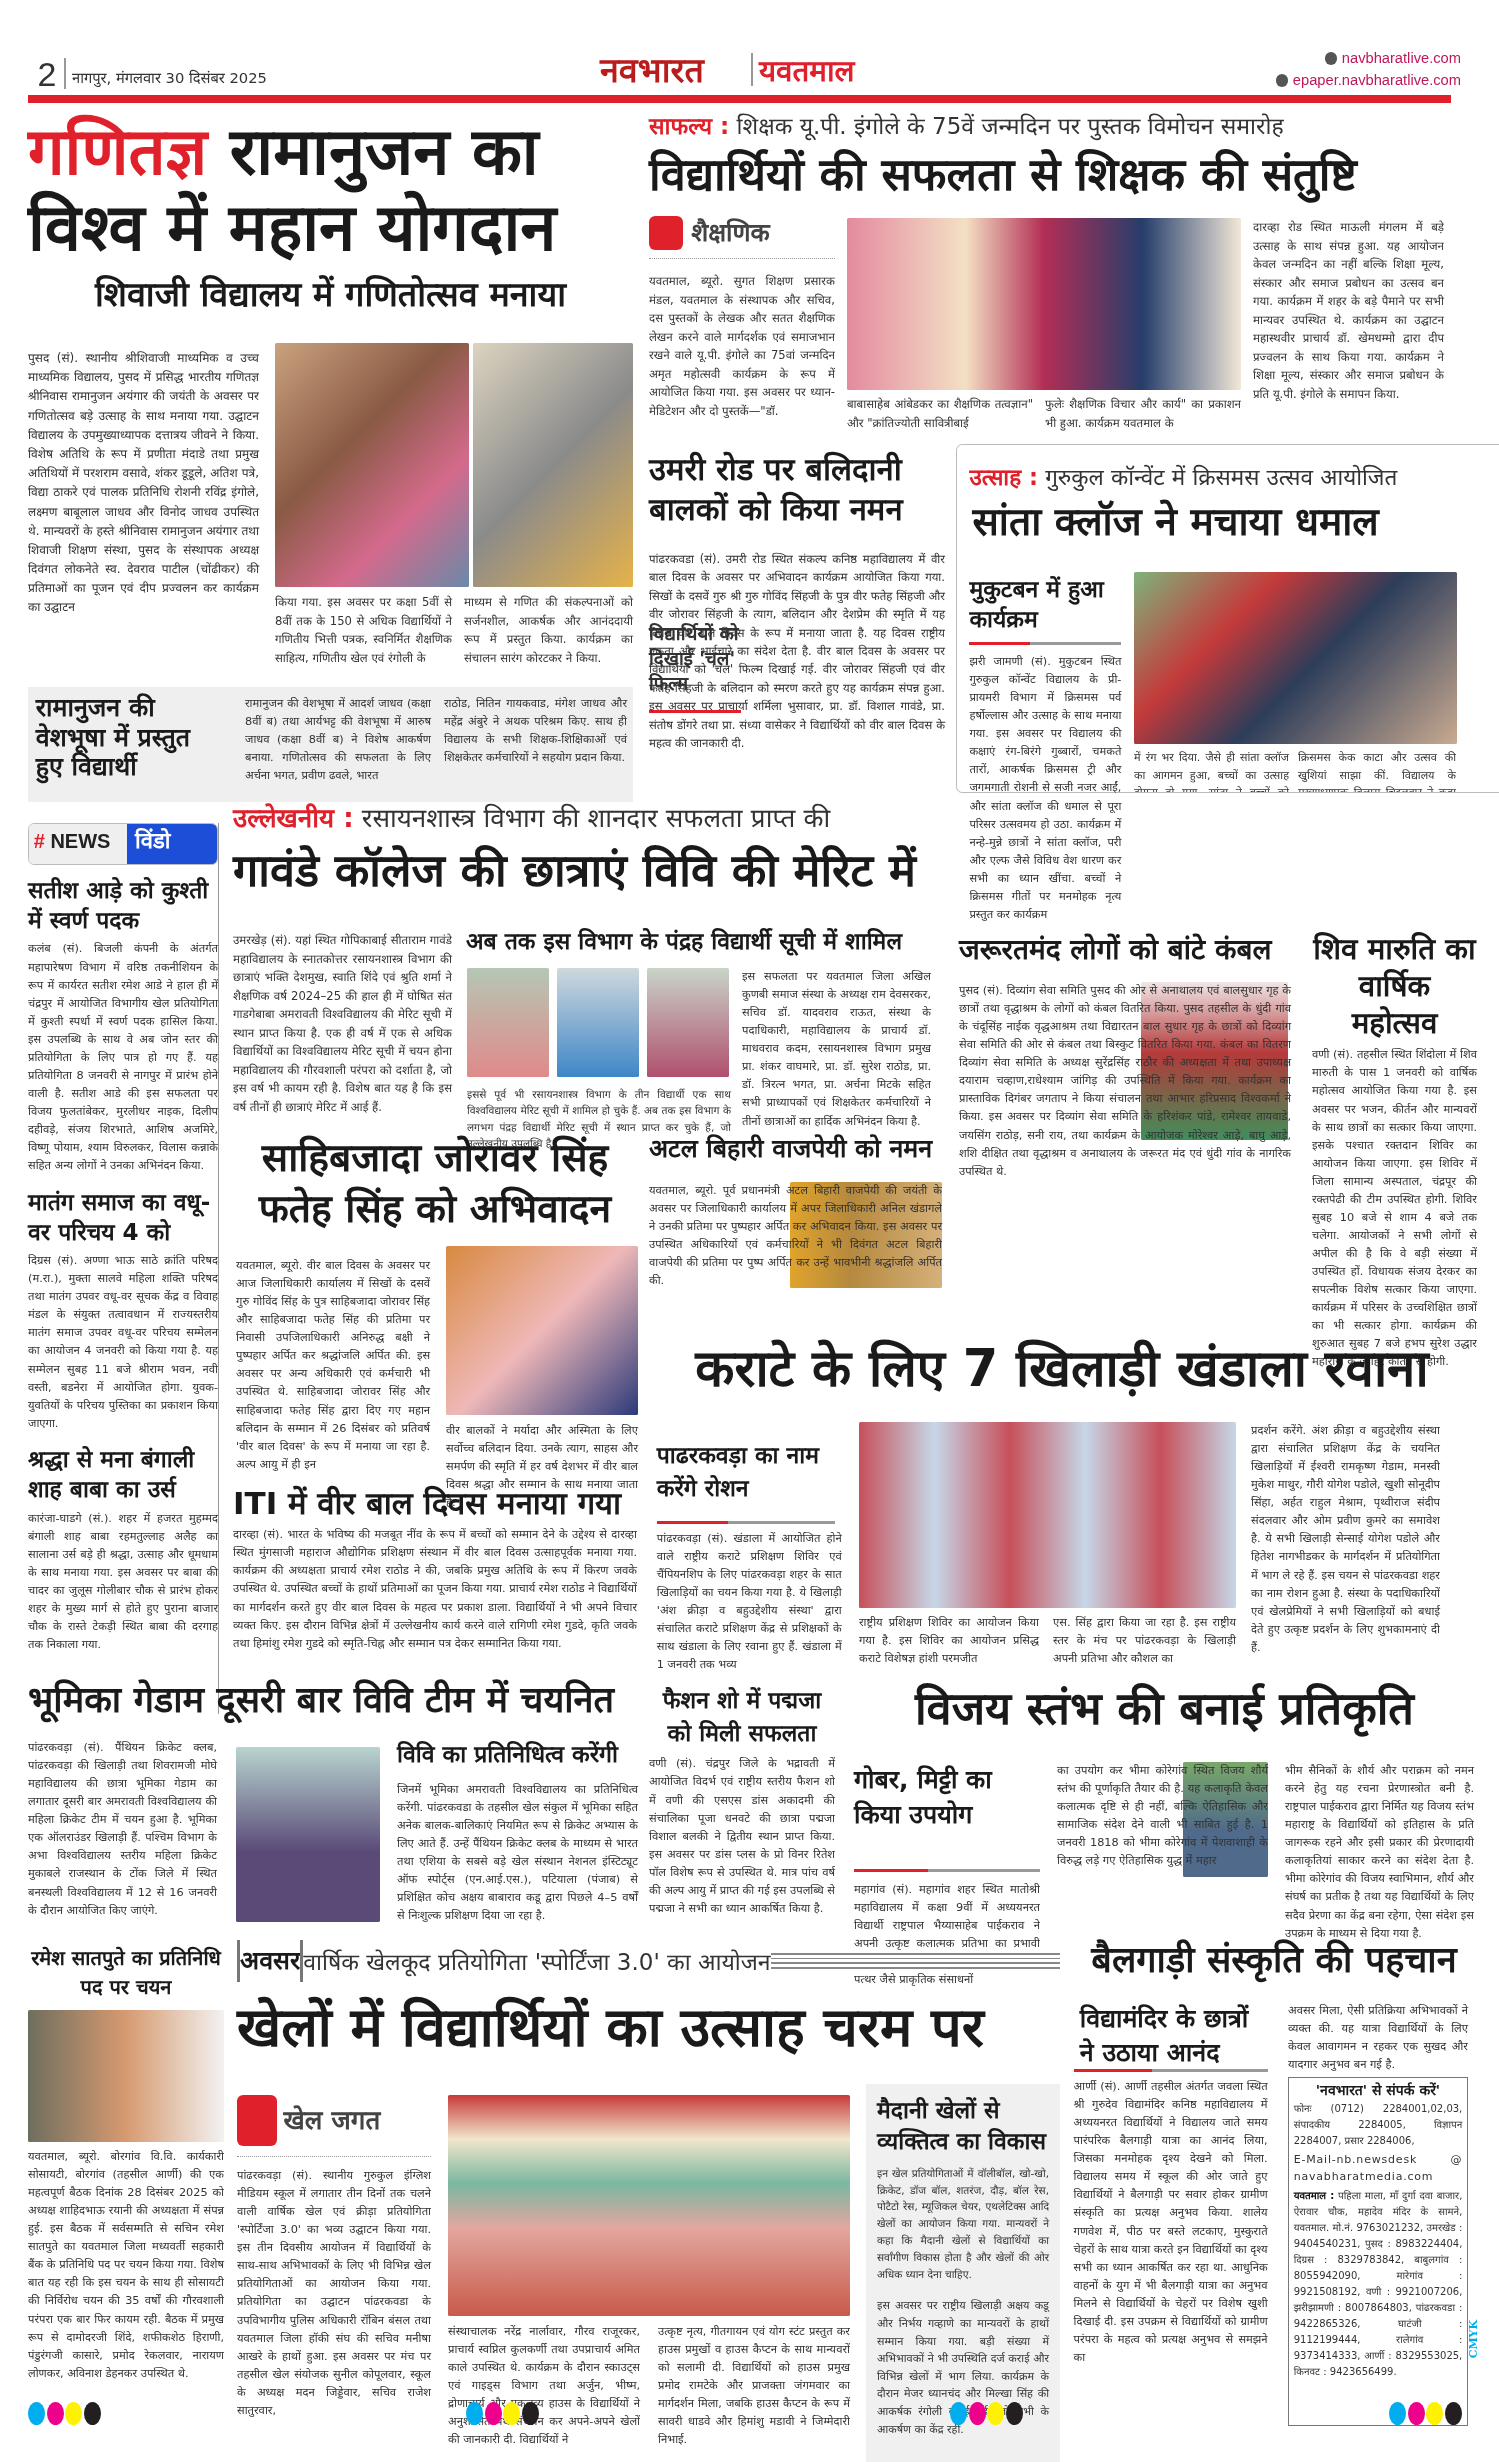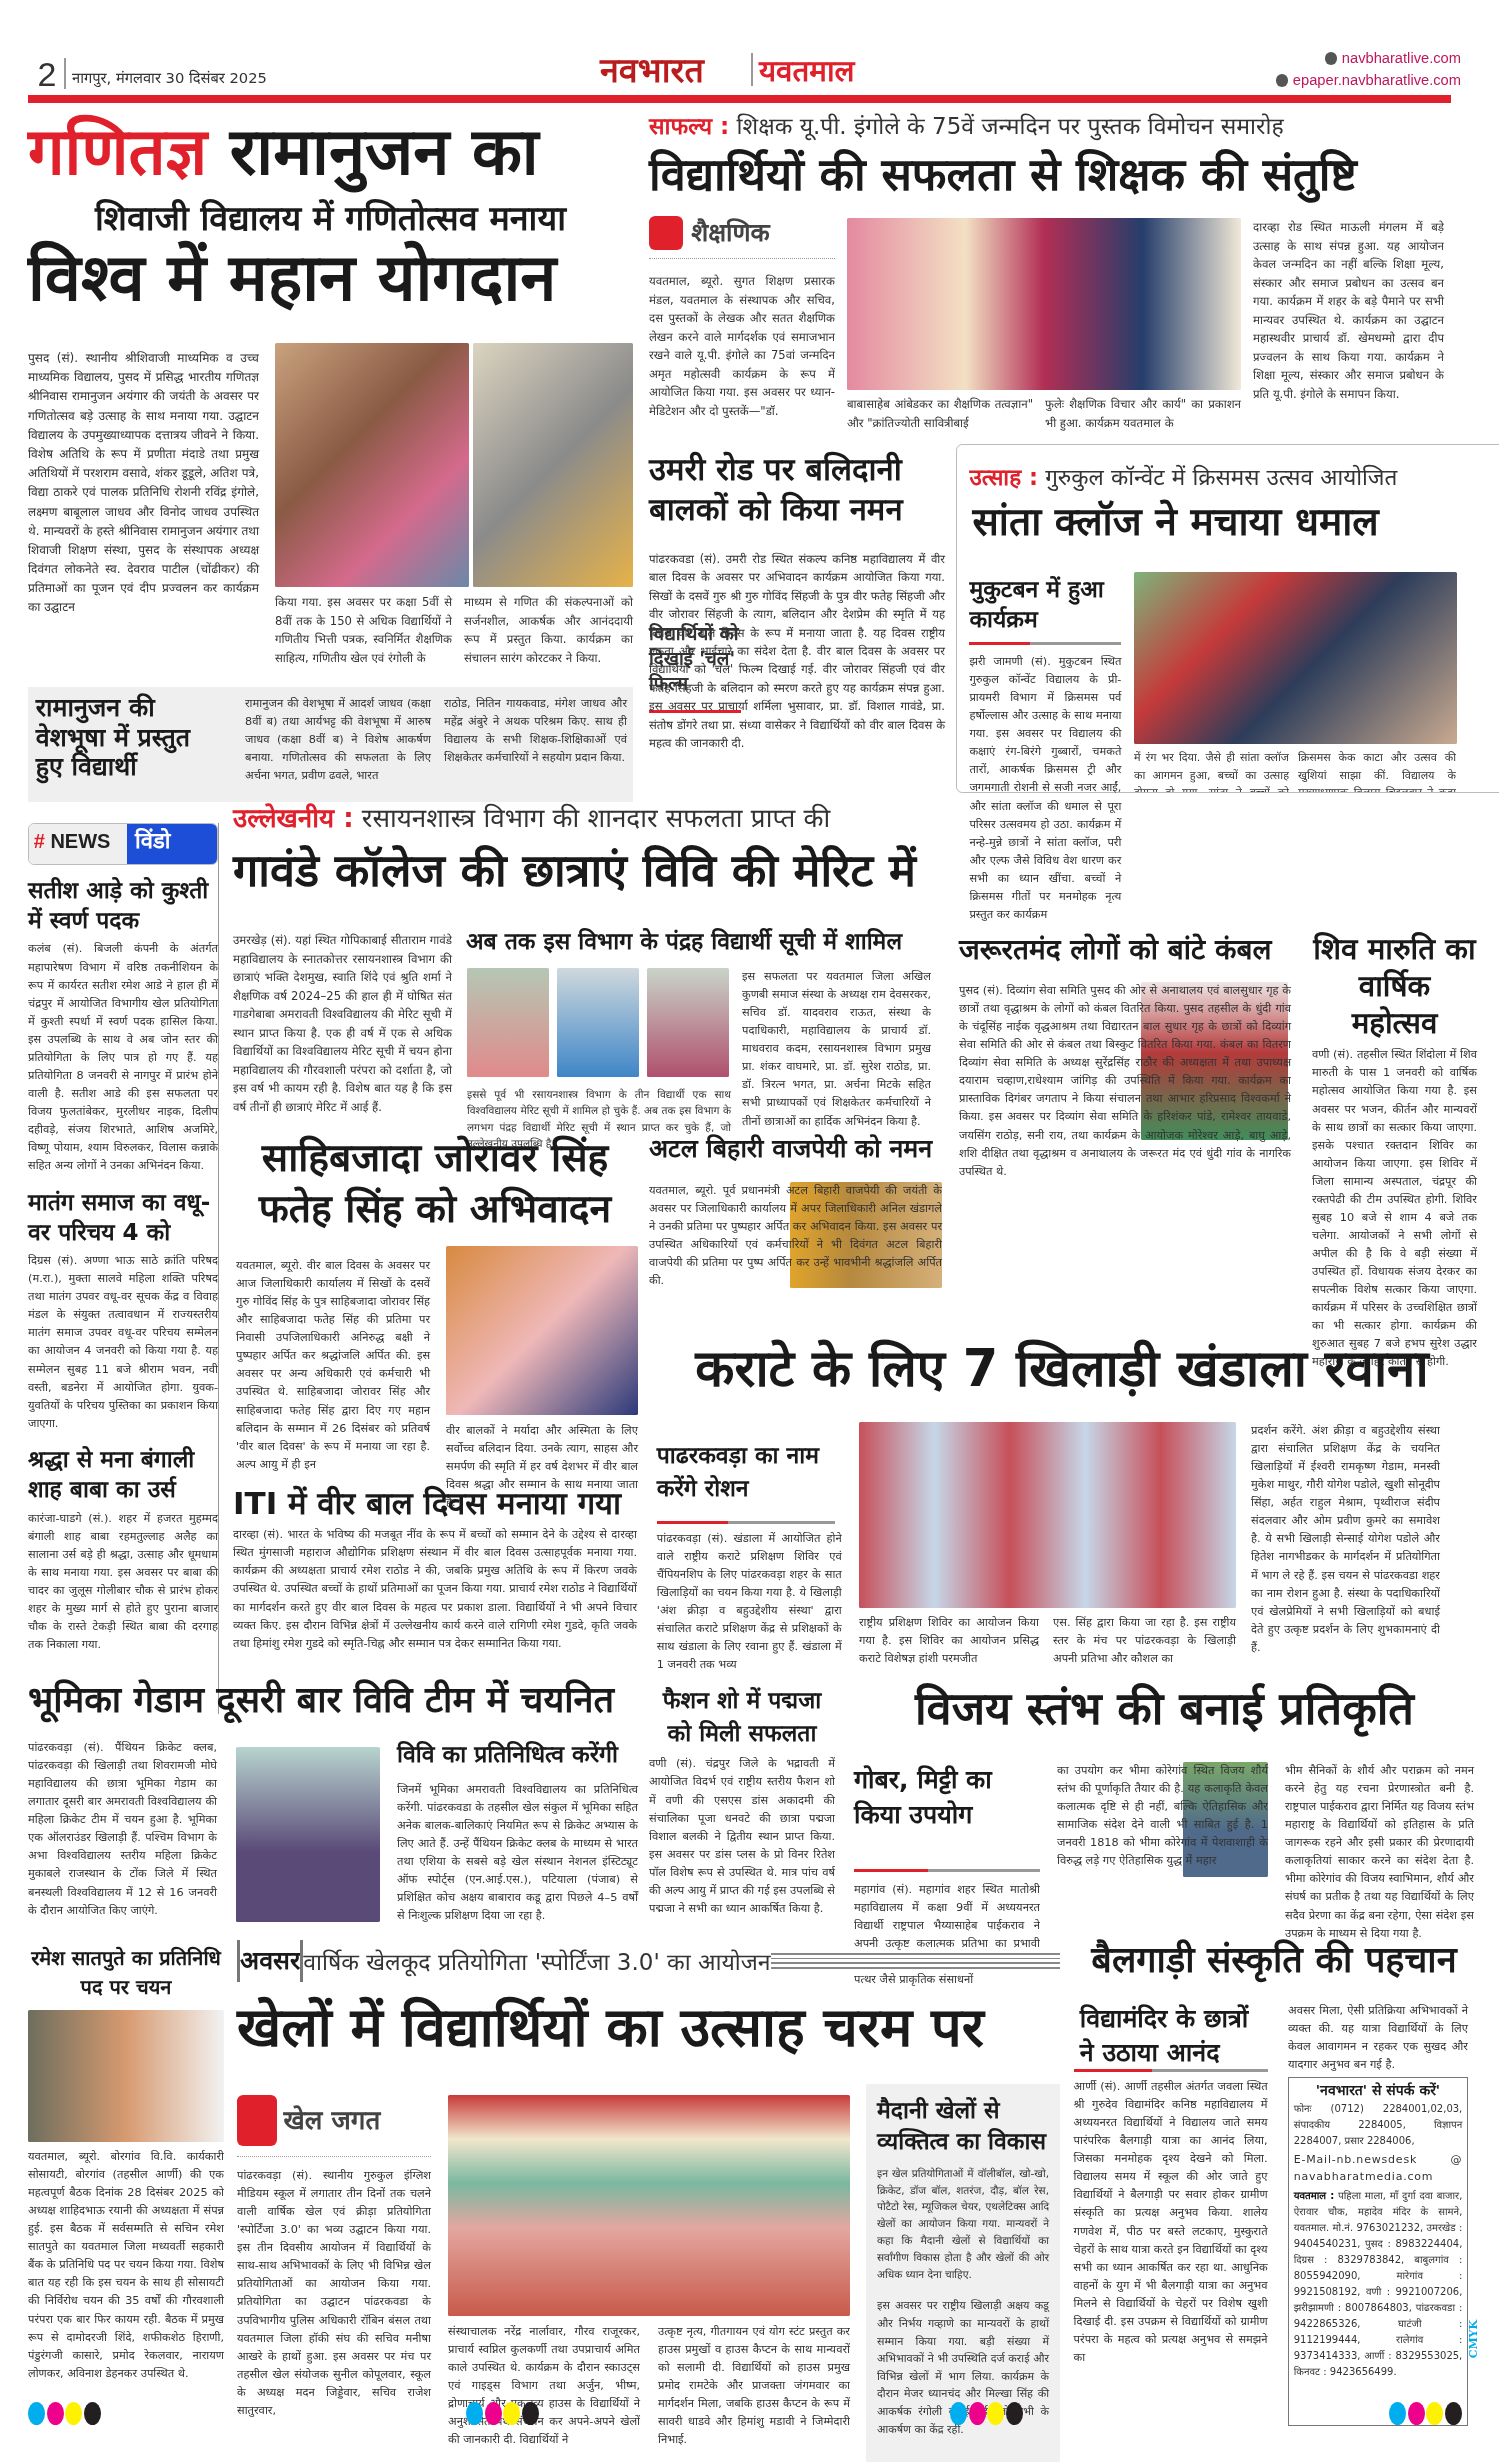--- a/index.html
+++ b/index.html
@@ -29,22 +29,22 @@
   <div class="abs hl" style="left:737px;top:7.8px;font-size:29.5px;color:#e0202a">यवतमाल</div>
   <div class="abs" style="right:17px;top:0;text-align:right;font-size:14.7px;color:#be185d;line-height:1.5">
     <div><span style="display:inline-block;width:12.4px;height:12.4px;border-radius:50%;background:#555;margin-right:4.7px;vertical-align:-1.6px"></span><span>navbharatlive.com</span></div>
     <div><span style="display:inline-block;width:12.4px;height:12.4px;border-radius:50%;background:#555;margin-right:4.7px;vertical-align:-1.6px"></span><span>epaper.navbharatlive.com</span></div>
   </div>
 </div>
 <div class="abs hdr-line" style="left:28px;top:95px;width:1423px"></div>
 
 <div class="abs" style="left:28px;top:116px;width:605px">
   <div class="hl" style="font-size:65px"><span class="red">गणितज्ञ</span> <span>रामानुजन का</span></div>
+  <div class="hl" style="font-size:65px;margin-top:4.7px">विश्व में महान योगदान</div>
   <div class="hl" style="font-size:34px;margin-top:12.4px;text-align:center">शिवाजी विद्यालय में गणितोत्सव मनाया</div>
-  <div class="hl" style="font-size:65px;margin-top:4.7px">विश्व में महान योगदान</div>
   <div class="abs body" style="left:0;top:233px;width:231px;font-size:12px">पुसद (सं). स्थानीय श्रीशिवाजी माध्यमिक व उच्च माध्यमिक विद्यालय, पुसद में प्रसिद्ध भारतीय गणितज्ञ श्रीनिवास रामानुजन अयंगार की जयंती के अवसर पर गणितोत्सव बड़े उत्साह के साथ मनाया गया. उद्घाटन विद्यालय के उपमुख्याध्यापक दत्तात्रय जीवने ने किया. विशेष अतिथि के रूप में प्रणीता मंदाडे तथा प्रमुख अतिथियों में परशराम वसावे, शंकर डूडूले, अतिश पत्रे, विद्या ठाकरे एवं पालक प्रतिनिधि रोशनी रविंद्र इंगोले, लक्ष्मण बाबूलाल जाधव और विनोद जाधव उपस्थित थे. मान्यवरों के हस्ते श्रीनिवास रामानुजन अयंगार तथा शिवाजी शिक्षण संस्था, पुसद के संस्थापक अध्यक्ष दिवंगत लोकनेते स्व. देवराव पाटील (चोंढीकर) की प्रतिमाओं का पूजन एवं दीप प्रज्वलन कर कार्यक्रम का उद्घाटन</div>
   <div class="abs photo" style="left:247px;top:227px;width:194px;height:244px"></div>
   <div class="abs photo" style="left:445px;top:227px;width:160px;height:244px;background:linear-gradient(135deg,#dcd4c0,#8b8b8b 50%,#e6b24a)"></div>
   <div class="abs body" style="left:247px;top:477px;width:177px">किया गया. इस अवसर पर कक्षा 5वीं से 8वीं तक के 150 से अधिक विद्यार्थियों ने गणितीय भित्ती पत्रक, स्वनिर्मित शैक्षणिक साहित्य, गणितीय खेल एवं रंगोली के</div>
   <div class="abs body" style="left:436px;top:477px;width:169px">माध्यम से गणित की संकल्पनाओं को सर्जनशील, आकर्षक और आनंददायी रूप में प्रस्तुत किया. कार्यक्रम का संचालन सारंग कोरटकर ने किया.</div>
 </div>
 <div class="abs" style="left:28px;top:687px;width:605px;height:115px;background:#efefef">
   <div class="abs hl" style="left:7.8px;top:6.2px;width:186px;font-size:25px;line-height:1.18">रामानुजन की वेशभूषा में प्रस्तुत हुए विद्यार्थी</div>
   <div class="abs body" style="left:217px;top:7.8px;width:186px;font-size:11.3px">रामानुजन की वेशभूषा में आदर्श जाधव (कक्षा 8वीं ब) तथा आर्यभट्ट की वेशभूषा में आरुष जाधव (कक्षा 8वीं ब) ने विशेष आकर्षण बनाया. गणितोत्सव की सफलता के लिए अर्चना भगत, प्रवीण ढवले, भारत</div>
   <div class="abs body" style="left:416px;top:7.8px;width:183px;font-size:11.3px">राठोड, नितिन गायकवाड, मंगेश जाधव और महेंद्र अंबुरे ने अथक परिश्रम किए. साथ ही विद्यालय के सभी शिक्षक-शिक्षिकाओं एवं शिक्षकेतर कर्मचारियों ने सहयोग प्रदान किया.</div>

